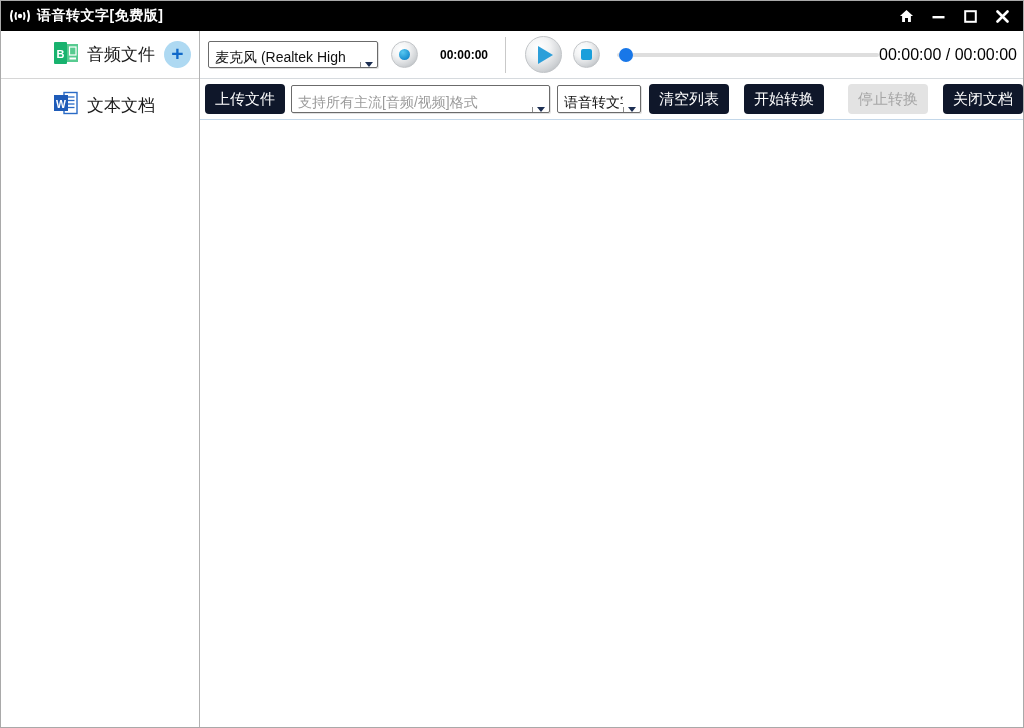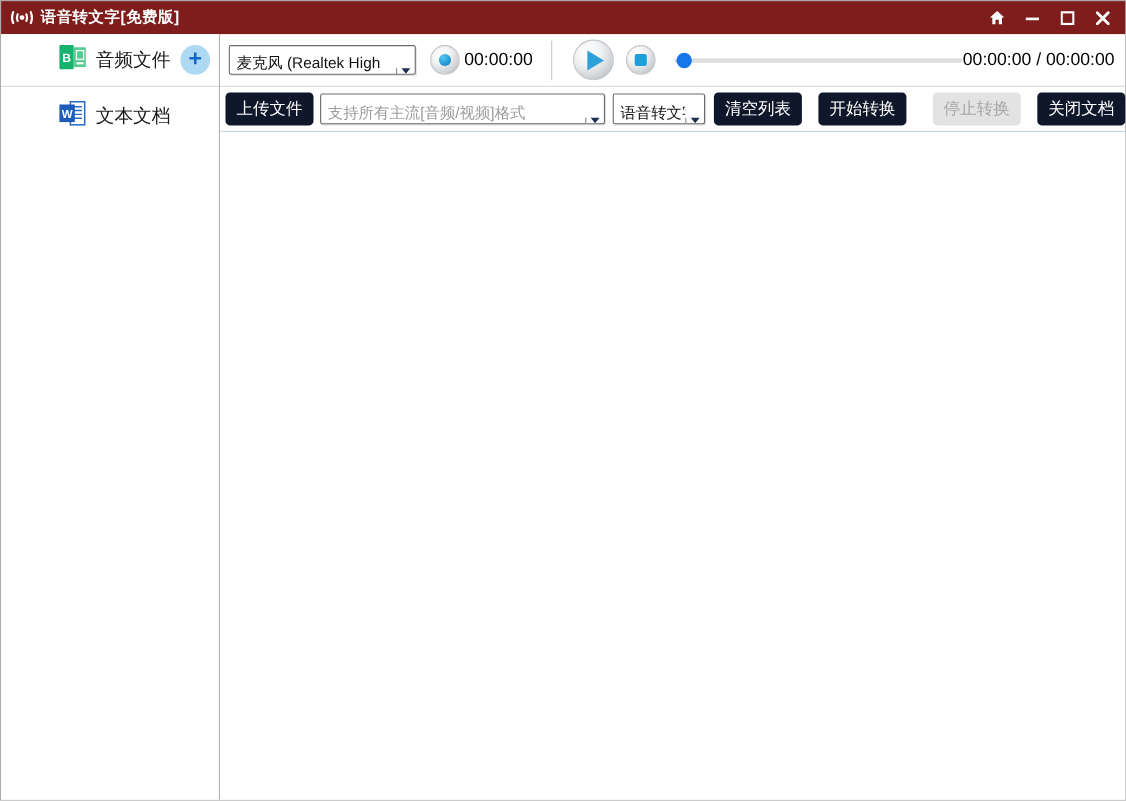--- a/index.html
+++ b/index.html
@@ -1,20 +1,20 @@
 <!DOCTYPE html>
 <html><head>
 <meta charset="utf-8">
 <style>
   * { margin:0; padding:0; box-sizing:border-box; }
   html,body { width:1024px; height:728px; background:#ffffff; font-family:"Liberation Sans","DejaVu Sans",sans-serif; overflow:hidden; }
   .window { width:1024px; height:728px; border:1px solid #a9a9a9; display:flex; flex-direction:column; background:#fff; }
 
   
-  .titlebar { height:30px; background:#7f1d1d; display:flex; align-items:center; padding:0 8px; flex:0 0 auto; }
+  .titlebar { height:30px; background:#000000; display:flex; align-items:center; padding:0 8px; flex:0 0 auto; }
   .titlebar .app-icon { width:22px; height:18px; margin-right:6px; display:flex; align-items:center; }
   .titlebar .title { color:#ffffff; font-size:14px; font-weight:bold; letter-spacing:0.5px; }
   .titlebar .spacer { flex:1; }
   .winbtn { width:26px; height:24px; display:flex; align-items:center; justify-content:center; margin-left:6px; cursor:pointer; }
 
   
   .body-row { flex:1; display:flex; min-height:0; }
   .sidebar { width:199px; border-right:1px solid #b2b2b2; background:#fff; flex:0 0 auto; }
   .side-item { height:48px; display:flex; align-items:center; padding-left:52px; }
   .side-item.first { border-bottom:1px solid #d6d6d6; }
@@ -29,21 +29,21 @@
   .combo { border:1px solid #6b6b6b; border-radius:2px; background:#fff; display:flex; align-items:flex-end; height:27px; box-shadow:1px 1px 0 rgba(0,0,0,0.12); }
   .combo .combo-text { flex:1; font-size:14px; color:#111; padding:0 6px; display:flex; align-items:center; white-space:nowrap; overflow:hidden; }
   .combo .combo-text.placeholder { color:#9b9b9b; }
   .combo .combo-arrow { width:17px; border-left:1px solid #8a8a8a; display:flex; align-items:center; justify-content:center; }
   .tri-down { width:0; height:0; border-left:4px solid transparent; border-right:4px solid transparent; border-top:5px solid #1c2e52; }
   .mic-combo { width:170px; }
 
   .round-btn { border-radius:50%; background:radial-gradient(circle at 35% 30%, #ffffff 0%, #f2f3f4 35%, #cfd2d5 70%, #a7abaf 100%); border:1px solid #c2c5c8; display:flex; align-items:center; justify-content:center; cursor:pointer; }
   .rec-btn { width:27px; height:27px; margin-left:13px; }
   .rec-dot { width:11px; height:11px; border-radius:50%; background:radial-gradient(circle at 35% 30%, #57c7f0 0%, #1a8fd0 70%, #0e72b4 100%); }
-  .timer { font-size:16px; color:#000; margin-left:4px; }
+  .timer { font-size:12px; color:#000; margin-left:22px;font-weight:bold; }
   .vsep { width:1px; height:36px; background:#c9c9c9; margin-left:17px; }
   .play-btn { width:37px; height:37px; margin-left:19px; }
   .play-tri { width:0; height:0; border-top:9px solid transparent; border-bottom:9px solid transparent; border-left:15px solid #2d9fd9; margin-left:4px; }
   .stop-btn { width:27px; height:27px; margin-left:11px; }
   .stop-sq { width:11px; height:11px; border-radius:2px; background:#1a9fdb; }
   .slider { position:relative; width:262px; height:14px; margin-left:17px; flex:0 0 auto; cursor:pointer; }
   .slider .track { position:absolute; top:5px; left:0; right:0; height:4px; background:#dedede; border-radius:2px; }
   .slider .handle { position:absolute; top:0; left:2px; width:14px; height:14px; border-radius:50%; background:#1877e8; }
   .time-label { font-size:16px; color:#000; margin-left:0; white-space:nowrap; }
 

